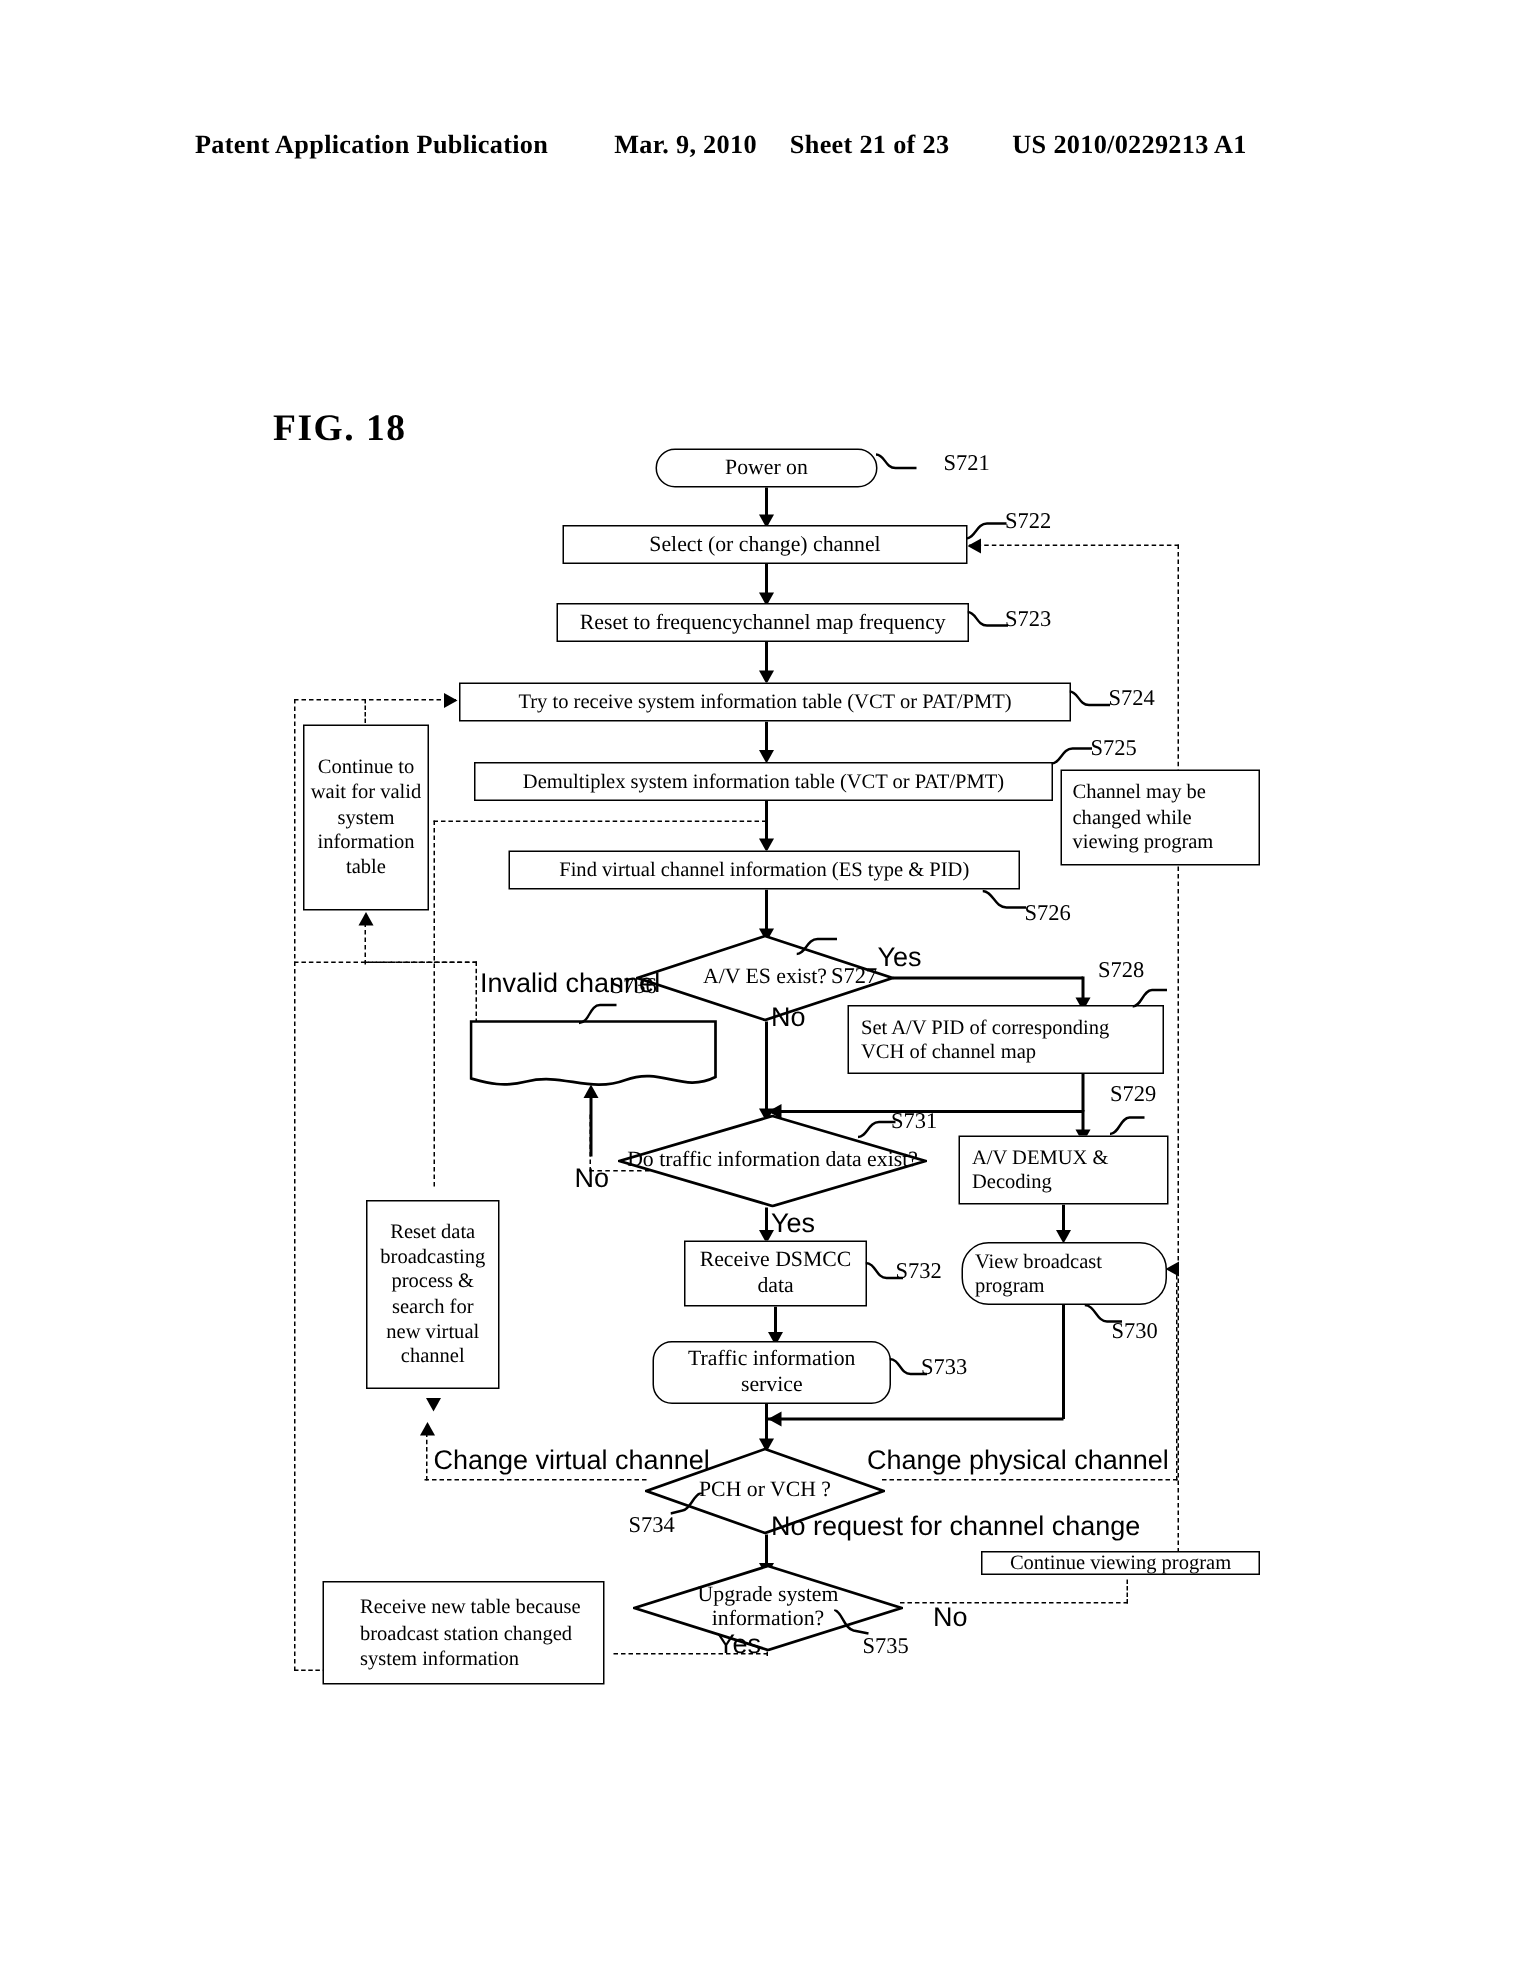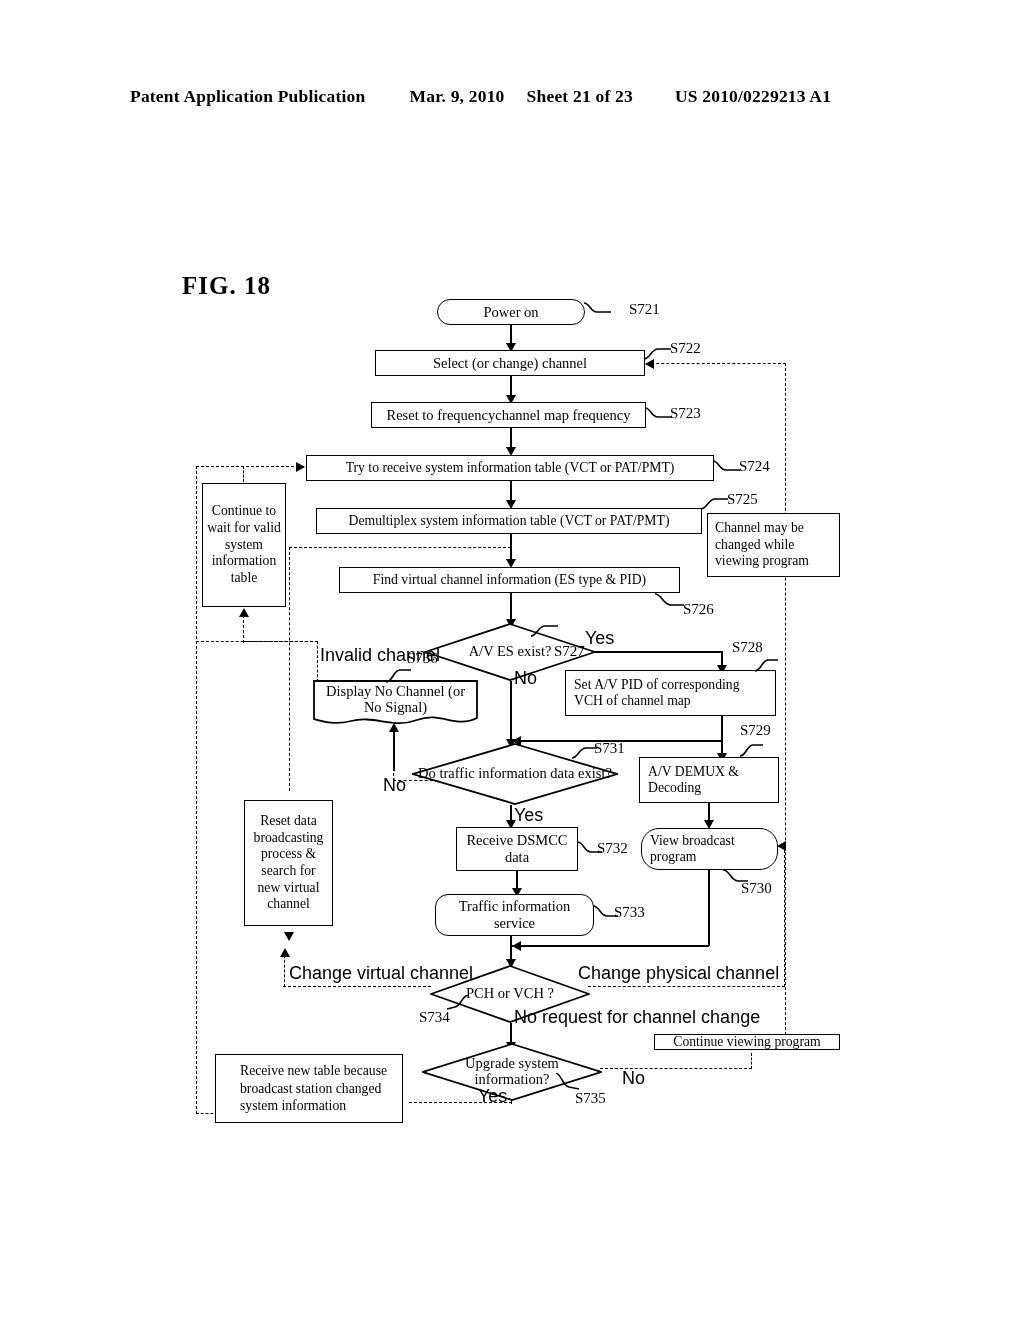--- a/index.html
+++ b/index.html
@@ -249,21 +249,20 @@
   <div class="ln v" style="left:721px; top:716px; height:25px;"></div>
   <div class="ln h" style="left:512px; top:740px; width:210px;"></div>
   <div class="arw left" style="left:512px; top:736px;"></div>
   <div class="ln v" style="left:721px; top:740px; height:18px;"></div>
   <div class="arw down" style="left:717px; top:753px;"></div>
 
   <div class="dispshape" style="left:313px; top:680px; width:165px; height:48px;">
     <svg viewBox="0 0 165 48" preserveAspectRatio="none" style="position:absolute;inset:0;">
       <path d="M1,1 L164,1 L164,38 C142,49 128,31 104,40 C80,49 62,35 38,41 C22,45 12,42 1,39 Z" fill="#fff" stroke="#000" stroke-width="1.8"></path>
     </svg>
-    <div class="dtext" style="padding:0 6px;">Display No Channel (or No Signal)</div>
   </div>
   <svg class="leader" style="left:386px; top:666px; width:26px; height:18px;">
     <path d="M0,16 C7,16 7,4 14,4 L25,4" stroke="#000" stroke-width="1.6" fill="none"></path>
   </svg>
   <div class="sref" style="left:407px; top:650px;">S736</div>
 
   <div class="edgelbl" style="left:320px; top:645px; width:72px; text-align:center; line-height:1.12;">
     <span>Invalid channel</span>
   </div>
   <div class="dl h" style="left:196px; top:641px; width:122px;"></div>

